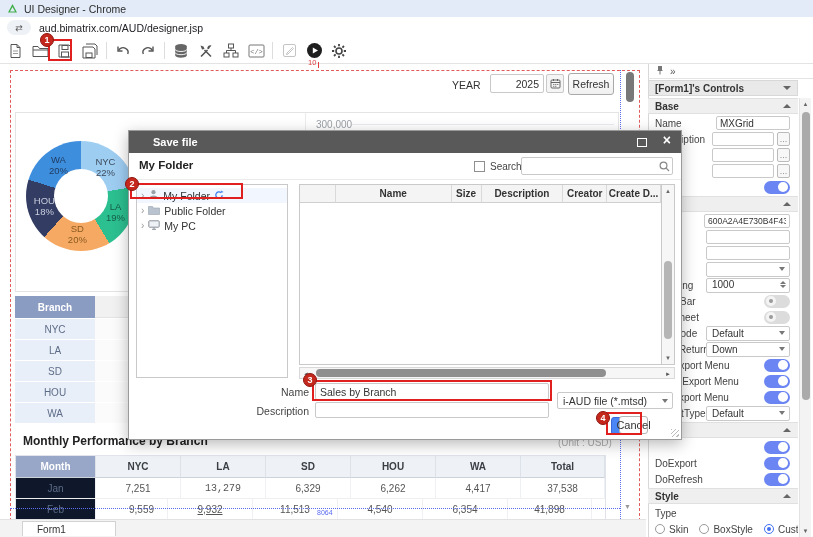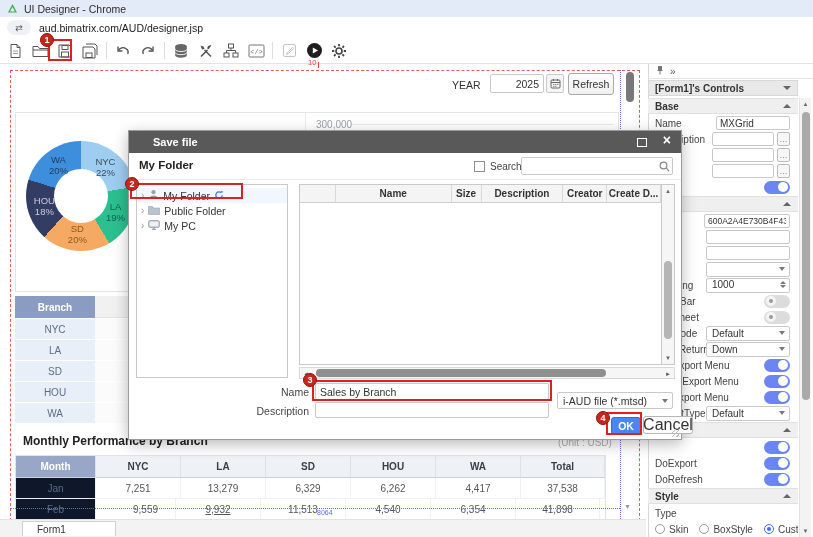--- a/index.html
+++ b/index.html
@@ -51,21 +51,21 @@
   .fl-head{display:flex;height:18px}
   .fl-cell{box-sizing:border-box;background:#f4f4f4;border-right:1px solid #d9d9d9;border-bottom:1px solid #cfcfcf;display:flex;align-items:center;justify-content:center;font-size:10px;font-weight:bold;color:#333}
   .vscroll{position:absolute;left:532px;top:53px;width:14px;height:181px;background:#f6f6f6;border:1px solid #c9c9c9;box-sizing:border-box}
   .hscroll{position:absolute;left:170px;top:236px;width:376px;height:12px;background:#f6f6f6;border:1px solid #d9d9d9;box-sizing:border-box}
   .scr-thumb-h{position:absolute;left:16px;top:1px;width:290px;height:8px;background:#8f8f8f;border-radius:4px}
   .arrow-ch{font-size:6px;color:#555;line-height:10px}
   .dlg-label{position:absolute;width:80px;text-align:right;font-size:10.5px;color:#444}
   .dsel{position:absolute;display:flex;align-items:center;border:1px solid #c9c9c9;border-radius:2px;background:#fff;padding:0 14px 0 5px;font-size:10.5px;color:#333;box-sizing:border-box}
   .sel-caret{position:absolute;right:4px;top:50%;margin-top:-2px;width:0;height:0;border-left:3.5px solid transparent;border-right:3.5px solid transparent;border-top:4px solid #777}
   .okbtn{position:absolute;left:482px;top:286px;width:28px;height:16px;background:#4a86f5;border:1px solid #3a6ad8;border-radius:3px;color:#fff;font-size:10.5px;font-weight:bold;display:flex;align-items:center;justify-content:center}
-  .cancelbtn{position:absolute;left:514px;top:285px;width:50px;height:18px;background:#fcfcfc;border:1px solid #b5b5b5;border-radius:3px;font-size:16px;color:#333;display:flex;align-items:center;justify-content:center;box-sizing:border-box}
+  .cancelbtn{position:absolute;left:490px;top:285px;width:29px;height:18px;background:#fcfcfc;border:1px solid #b5b5b5;border-radius:3px;font-size:11px;color:#333;display:flex;align-items:center;justify-content:center;box-sizing:border-box}
   .grip{position:absolute;right:2px;bottom:2px;width:8px;height:8px;background:repeating-linear-gradient(135deg,#bbb 0 1px,transparent 1px 3px)}
   .checkbox{width:11px;height:11px;border:1px solid #8f8f8f;background:#fff;box-sizing:border-box}
   
   .badge{position:absolute;width:14px;height:14px;border-radius:50%;background:#c4281c;border:1px solid #8e1410;color:#fff;font-size:9px;font-weight:bold;display:flex;align-items:center;justify-content:center;z-index:40;box-sizing:border-box}
   .redrect{position:absolute;border:2px solid #e01f1f;z-index:35;pointer-events:none;box-sizing:border-box}
   
   .panel-minibar{left:648px;top:64px;width:165px;height:15px;border-left:1px solid #d8d8d8;border-bottom:1px solid #e3e3e3;display:flex;align-items:center;gap:6px;padding-left:7px;box-sizing:border-box;color:#555}
   .panel-header{left:648px;top:80px;width:150px;height:16px;background:#e9e9e9;border:1px solid #d8d8d8;box-sizing:border-box;display:flex;align-items:center;justify-content:space-between;padding:0 6px;font-size:10px;font-weight:bold;color:#333}
   #panel-rows{left:648px;top:98px;width:150px;height:439px;overflow:hidden}
   .p-sec{height:14px;background:#efefef;border-top:1px solid #e0e0e0;border-bottom:1px solid #e0e0e0;display:flex;align-items:center;justify-content:space-between;padding:0 7px;font-weight:bold;font-size:10px;color:#333;margin-bottom:2px;box-sizing:content-box}
@@ -297,29 +297,29 @@
         <div class="m-hcell" style="width: 85px;">NYC</div>
         <div class="m-hcell" style="width: 85px;">LA</div>
         <div class="m-hcell" style="width: 85px;">SD</div>
         <div class="m-hcell" style="width: 85px;">HOU</div>
         <div class="m-hcell" style="width: 85px;">WA</div>
         <div class="m-hcell" style="width: 84px;">Total</div>
       </div>
       <div class="m-row">
         <div class="m-cell m-month" style="width: 80px;">Jan</div>
         <div class="m-cell" style="width: 85px;">7,251</div>
-        <div class="m-cell" style="width: 85px;">13,279</div>
+        <div class="m-cell" style="width: 85px; font-family: Liberation Mono, monospace;">13,279</div>
         <div class="m-cell" style="width: 85px;">6,329</div>
         <div class="m-cell" style="width: 85px;">6,262</div>
         <div class="m-cell" style="width: 85px;">4,417</div>
         <div class="m-cell" style="width: 84px;">37,538</div>
       </div>
       <div class="m-row">
         <div class="m-cell m-month" style="width: 80px;">Feb</div>
-        <div class="m-cell" style="width: 80px; padding-left: 20px;">9,559</div>
+        <div class="m-cell" style="width: 72px; padding-left: 20px;">9,559</div>
         <div class="m-cell" style="width: 85px; text-decoration: underline;">9,932</div>
         <div class="m-cell" style="width: 85px;">11,513</div>
         <div class="m-cell" style="width: 85px;">4,540</div>
         <div class="m-cell" style="width: 85px; text-align: right;">6,354</div>
         <div class="m-cell" style="width: 84px;">41,898</div>
       </div>
     </div>
 
   <div class="abs statusbar"></div>
   <div class="abs formtab">Form1</div>

